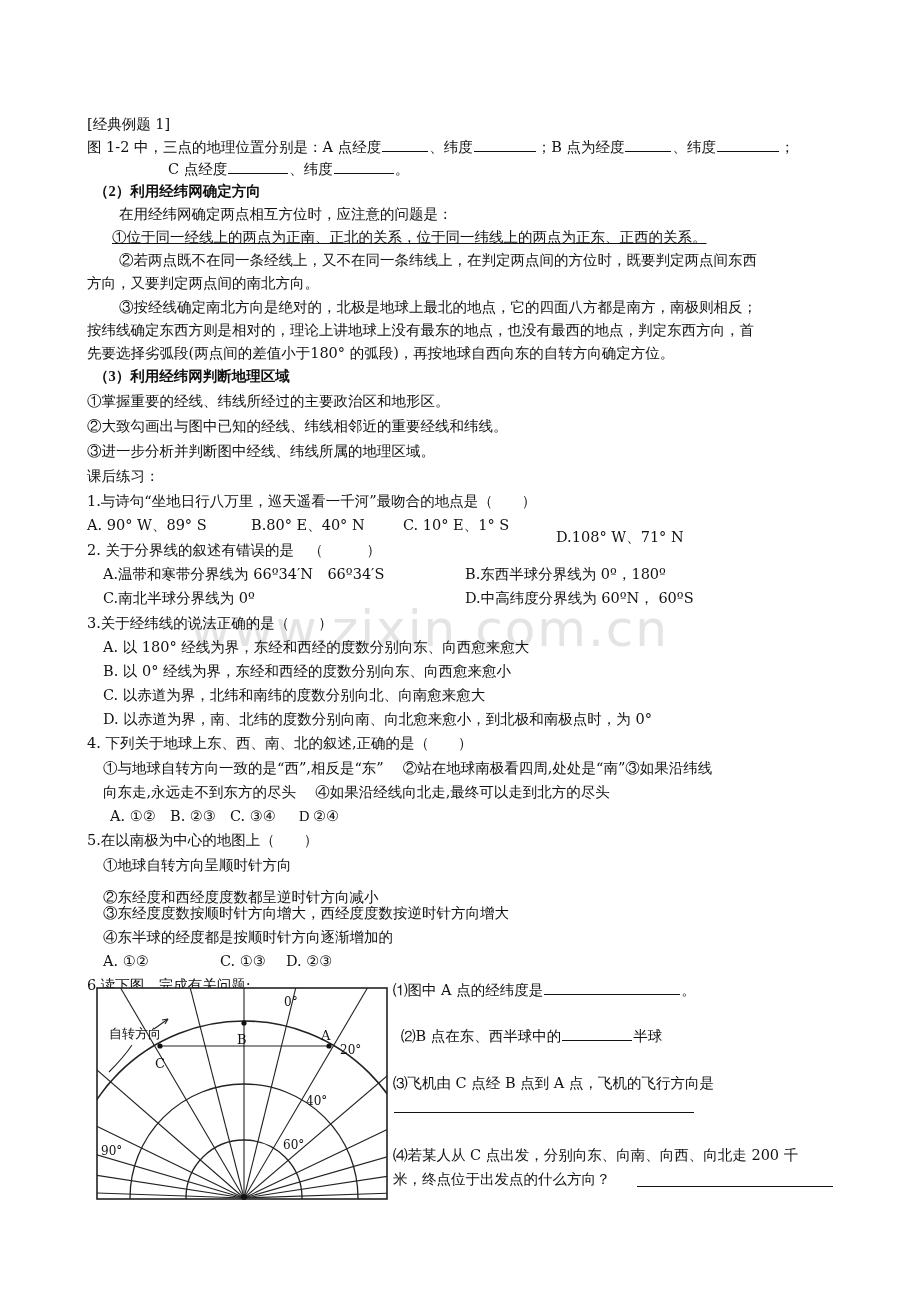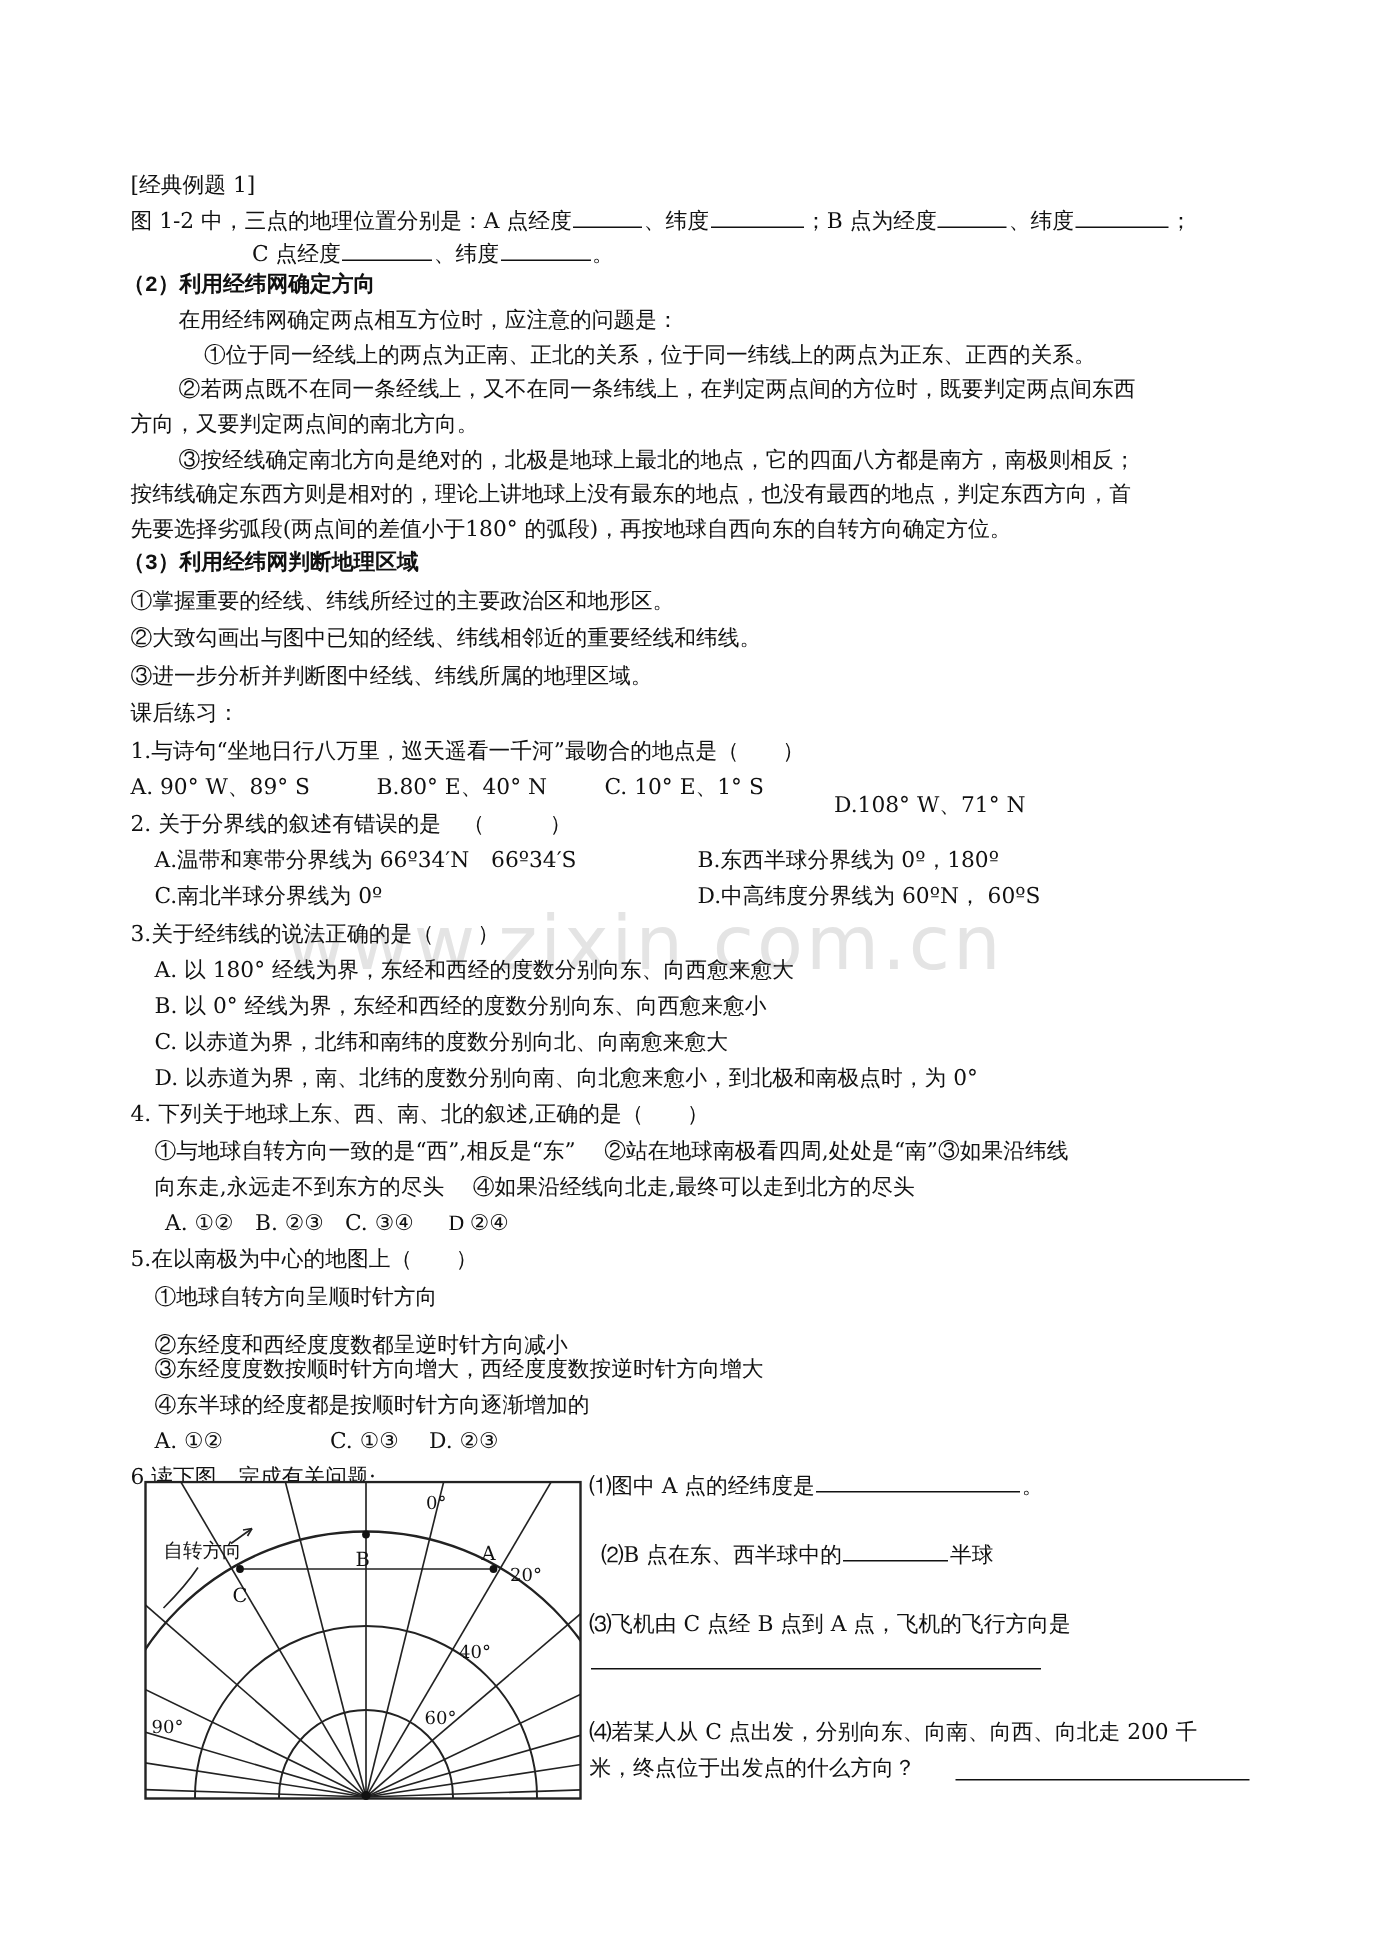--- a/index.html
+++ b/index.html
@@ -6,21 +6,21 @@
   body {
     width: 920px; height: 1302px; position: relative; overflow: hidden;
     font-family: "DejaVu Serif", "Liberation Serif", serif;
     color: #111111;
   }
   .page { position: absolute; left: 0; top: 0; width: 920px; height: 1302px; }
   .line {
     position: absolute; white-space: nowrap;
     font-size: 14.5px; line-height: 20px; letter-spacing: 0px;
   }
-  .bold { font-weight: bold; font-family: Liberation Mono, monospace; }
+  .bold { font-weight: bold; font-family: Liberation Serif, serif; margin-left: 12px; }
   .blank {
     display: inline-block; border-bottom: 1.3px solid #111; height: 14px;
     vertical-align: baseline; margin: 0 1px;
   }
   .watermark {
     position: absolute; left: 190px; top: 600px;
     font-family: "DejaVu Sans", "Liberation Sans", sans-serif;
     font-size: 50px; color: #e4e4e4; letter-spacing: 2px;
     white-space: nowrap; z-index: 0; pointer-events: none;
   }
@@ -39,21 +39,21 @@
     <div class="line" style="left:87px; top:114px;">[经典例题 1]</div>
     <div class="line" style="left:87px; top:137px;">
       <span>图 1-2 中，三点的地理位置分别是：A 点经度</span><span class="blank" style="width:46px"></span><span>、纬度</span><span class="blank" style="width:62px"></span><span>；B 点为经度</span><span class="blank" style="width:46px"></span><span>、纬度</span><span class="blank" style="width:62px"></span><span>；</span>
     </div>
     <div class="line" style="left:168px; top:159px;">
       <span>C 点经度</span><span class="blank" style="width:60px"></span><span>、纬度</span><span class="blank" style="width:60px"></span><span>。</span>
     </div>
 
     <div class="line bold" style="left:82px; top:181px;">（2）利用经纬网确定方向</div>
     <div class="line" style="left:119px; top:204px;text-align:right;">在用经纬网确定两点相互方位时，应注意的问题是：</div>
-    <div class="line" style="left:136px; top:227px;">①位于同一经线上的两点为正南、正北的关系，位于同一纬线上的两点为正东、正西的关系。</div>
+    <div class="line" style="left:112px; top:227px;text-decoration:underline;">①位于同一经线上的两点为正南、正北的关系，位于同一纬线上的两点为正东、正西的关系。</div>
     <div class="line" style="left:119px; top:250px;">②若两点既不在同一条经线上，又不在同一条纬线上，在判定两点间的方位时，既要判定两点间东西</div>
     <div class="line" style="left:87px; top:273px;">方向，又要判定两点间的南北方向。</div>
     <div class="line" style="left:119px; top:297px;">③按经线确定南北方向是绝对的，北极是地球上最北的地点，它的四面八方都是南方，南极则相反；</div>
     <div class="line" style="left:87px; top:320px;">按纬线确定东西方则是相对的，理论上讲地球上没有最东的地点，也没有最西的地点，判定东西方向，首</div>
     <div class="line" style="left:87px; top:343px;">先要选择劣弧段(两点间的差值小于180° 的弧段)，再按地球自西向东的自转方向确定方位。</div>
 
     <div class="line bold" style="left:82px; top:366px;">（3）利用经纬网判断地理区域</div>
     <div class="line" style="left:87px; top:391px;">①掌握重要的经线、纬线所经过的主要政治区和地形区。</div>
     <div class="line" style="left:87px; top:416px;">②大致勾画出与图中已知的经线、纬线相邻近的重要经线和纬线。</div>
     <div class="line" style="left:87px; top:441px;">③进一步分析并判断图中经线、纬线所属的地理区域。</div>

